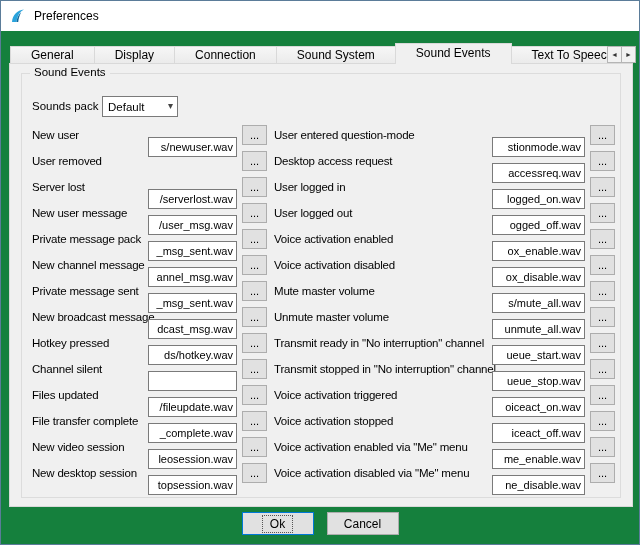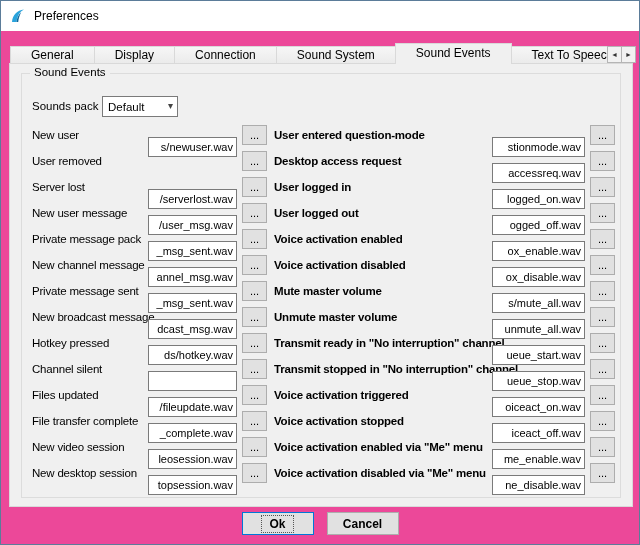--- a/index.html
+++ b/index.html
@@ -1,19 +1,19 @@
 <!DOCTYPE html>
 <html><head>
 <meta charset="utf-8">
 <style>
   * { box-sizing: border-box; margin: 0; padding: 0; }
   html,body { width:640px; height:545px; }
   body { font-family: "Liberation Sans", "DejaVu Sans", sans-serif; background:#f0f0f0; }
 
-  .window { position:relative; width:640px; height:545px; background:#ec4899;
+  .window { position:relative; width:640px; height:545px; background:#15803d;
             border:1px solid #5b7c99; font-size:12px; color:#000; overflow:hidden; }
 
   .titlebar { height:30px; background:#ffffff; display:flex; align-items:center;
               padding-left:8px; gap:8px; }
   .app-icon { width:17px; height:17px; display:block; }
   .title { font-size:12px; }
 
   .tabs { position:absolute; top:42px; left:9px; width:598px; height:21px;
           display:flex; align-items:flex-end; overflow:hidden; z-index:2; }
   .tab { height:18px; line-height:16px; padding:0 20px;
@@ -37,34 +37,34 @@
   .sp-label { position:absolute; left:10px; top:4px; font-size:11.5px; }
   .combo { position:absolute; left:80px; top:0; width:76px; height:21px; background:#fff;
            border:1px solid #7a7a7a; display:flex; align-items:center; padding-left:5px;
            font-size:11.5px; cursor:default; }
   .combo-arrow { position:absolute; right:4px; top:3px; font-size:10px; color:#444; }
 
   .rows { position:absolute; left:0; top:50px; width:100%; }
   .row { position:relative; height:26px; }
   .lbl { position:absolute; top:5px; font-size:11.5px; letter-spacing:-0.2px; white-space:nowrap; }
   .l-lbl { left:10px; }
-  .r-lbl { left:252px;font-weight:bold; }
+  .r-lbl { left:252px; }
   .field { position:absolute; top:13px; height:20px; border:1px solid #7a7a7a; background:#fff;
            font-family:inherit; font-size:11px; padding:0 3px; text-align:right; }
   .l-field { left:126px; width:89px; }
   .r-field { left:470px; width:93px; }
   .browse { position:absolute; top:1px; width:25px; height:20px; border:1px solid #adadad;
             background:#e1e1e1; font-size:11px; line-height:9px; padding:0; cursor:default; }
   .l-browse { left:220px; }
   .r-browse { left:568px; }
 
   .btnrow { position:absolute; top:511px; left:0; width:100%; display:flex;
             justify-content:center; gap:13px; }
   .btn { min-width:72px; height:23px; background:#e1e1e1; border:1px solid #adadad;
-         font-family:inherit; font-size:12px; padding:0 12px; cursor:default;font-weight:bold; }
+         font-family:inherit; font-size:12px; padding:0 12px; cursor:default; }
   .btn.default { border:1px solid #0078d7; }
   .btn.default .btxt { outline:1px dotted #555; padding:1px 7px; }
 </style>
 </head>
 <body>
 
 <div class="window">
 
   <div class="titlebar">
     <svg class="app-icon" viewBox="0 0 17 17">

